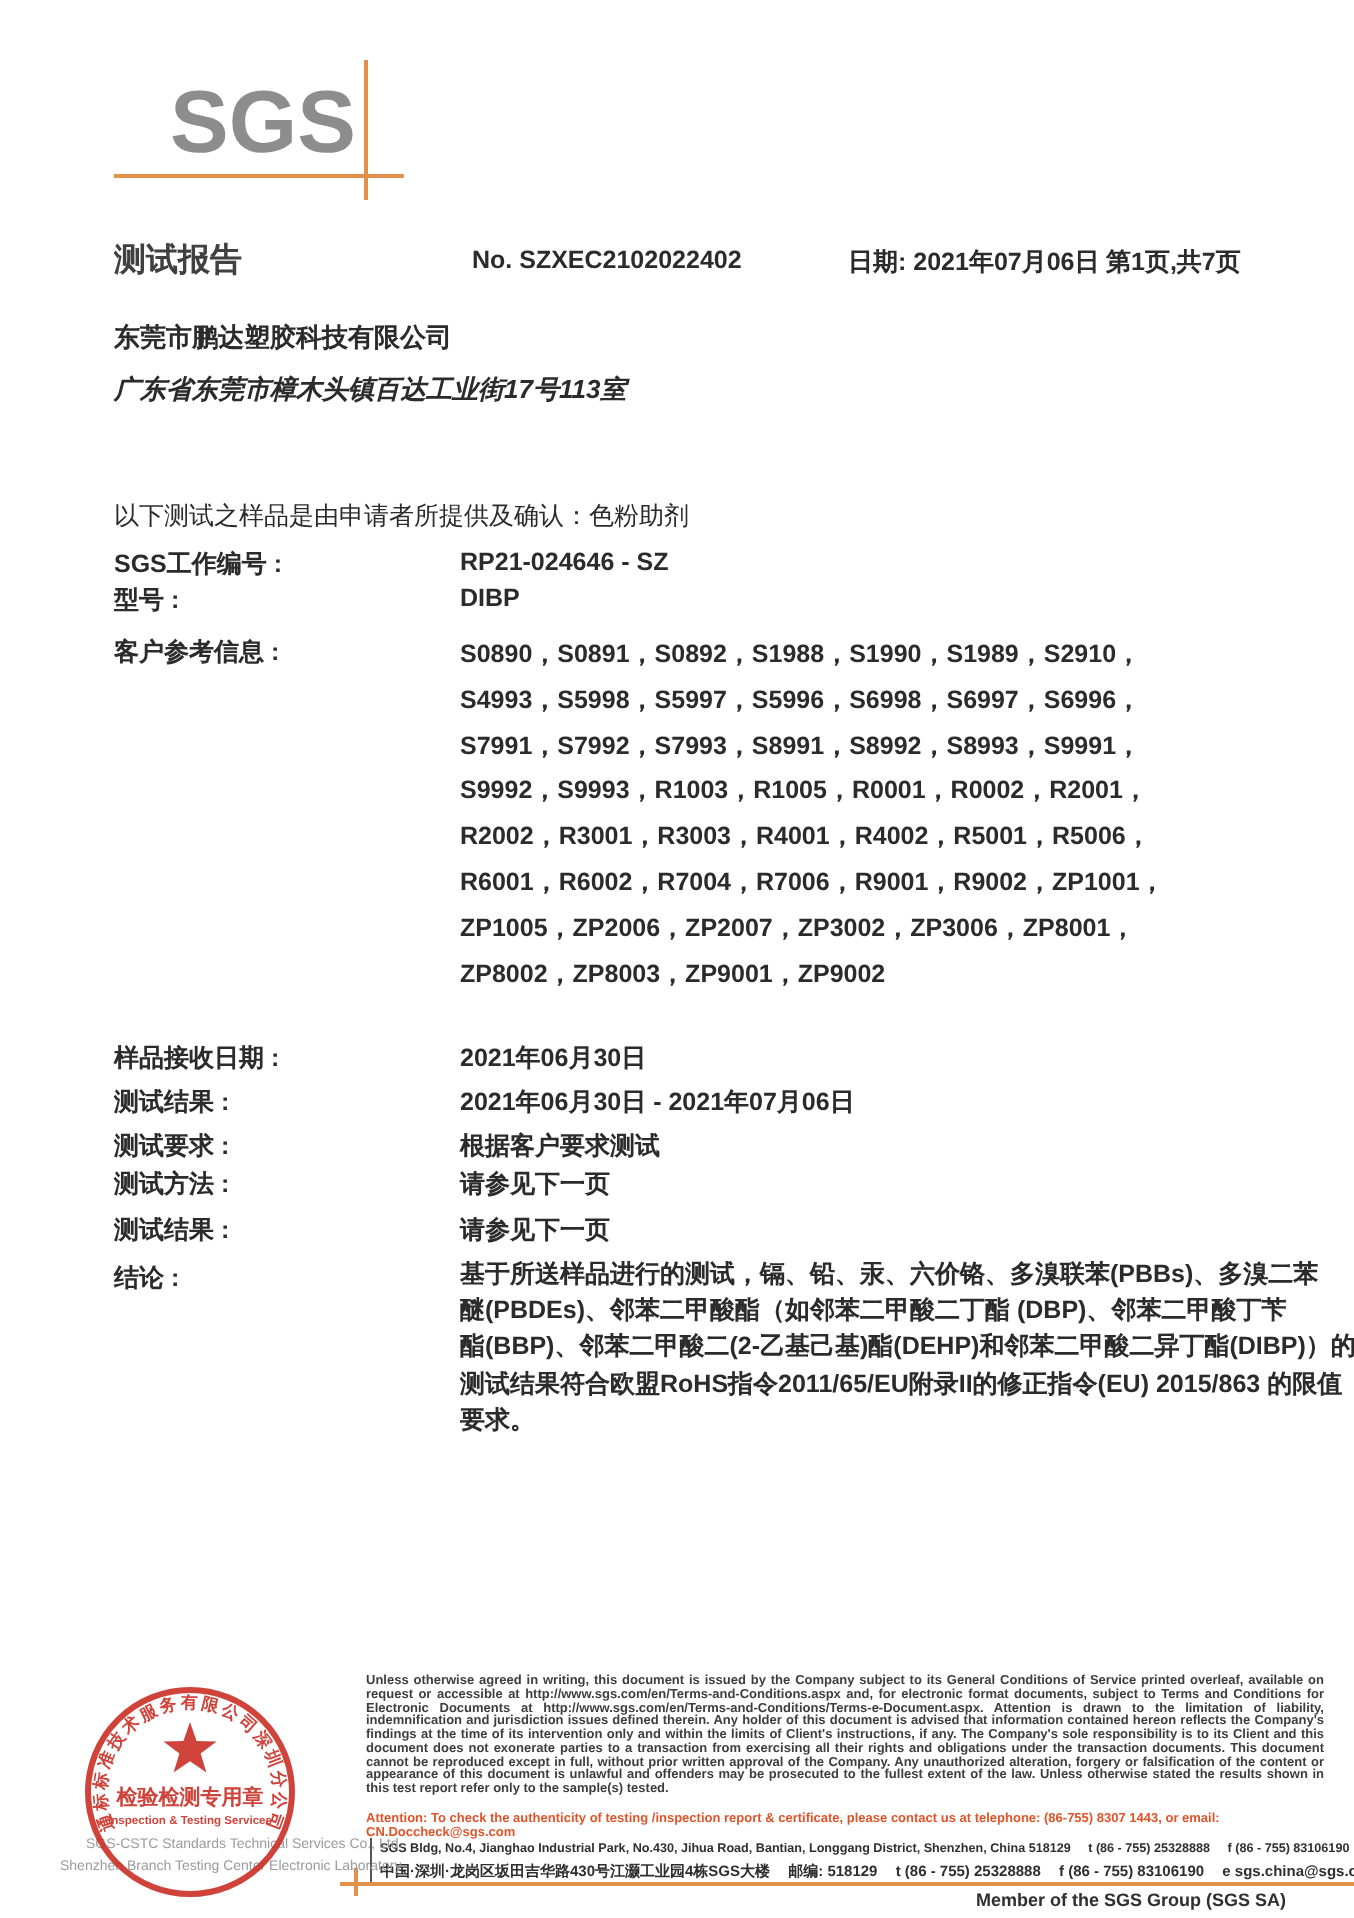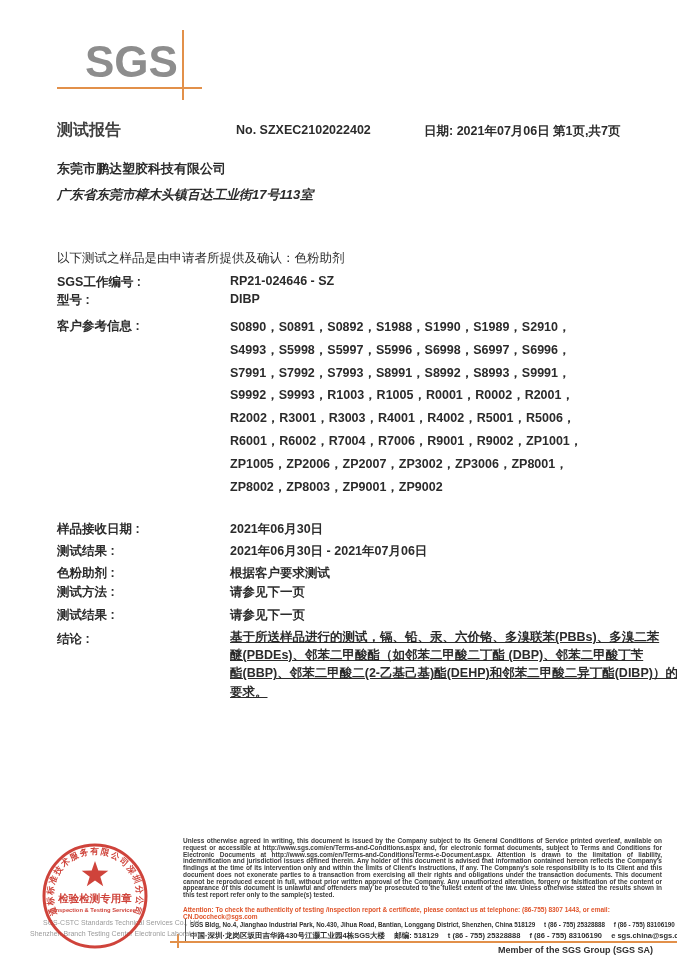--- a/index.html
+++ b/index.html
@@ -31,38 +31,38 @@
   .r-ref{top:318px;}
   .ref-lines{position:absolute;left:230px;top:316px;font-size:12.5px;font-weight:700;}
   .ref-lines div{height:22.8px;line-height:22.8px;white-space:nowrap;}
   .r-received{top:521px;}
   .r-period{top:543px;}
   .r-req{top:565px;}
   .r-method{top:584px;}
   .r-result{top:607px;}
   .r-conc{top:631px;}
   .conc-lines{position:absolute;left:230px;top:628px;font-size:12.5px;font-weight:700;width:420px;}
-  .conc-lines div{line-height:18.2px;white-space:nowrap;text-decoration:underline;}
+  .conc-lines div{line-height:18.2px;white-space:nowrap;}
   
   .legal{
     position:absolute;left:183px;top:838px;width:479px;font-size:6.5px;line-height:6.75px;
     color:#3d3d3d;text-align:justify;font-weight:700;
   }
   .attention{
     position:absolute;left:183px;top:906px;width:479px;font-size:6.5px;line-height:7px;
     color:#e0542a;font-weight:700;text-align:left;
   }
   .addr-block{position:absolute;left:185px;top:919px;width:478px;border-left:1px solid #555;padding-left:4px;}
   .addr-line{white-space:nowrap;color:#2f2f2f;font-weight:700;}
   .addr-en{font-size:6.3px;line-height:11px;}
   .addr-cn{font-size:7.5px;line-height:11px;}
   .addr-line span{margin-right:7px;}
   .footer-orange-line{position:absolute;left:170px;top:941px;width:507px;height:1.5px;background:#e2904a;}
   .footer-cross{position:absolute;left:177px;top:934px;width:1.5px;height:14px;background:#e2904a;}
-  .member{position:absolute;right:24px;top:945px;font-size:9px;font-weight:700;color:#2f2f2f;}
+  .member{position:absolute;right:34px;top:945px;font-size:9px;font-weight:700;color:#2f2f2f;}
   
   .sign-company{position:absolute;left:43px;top:919px;font-size:7px;color:#9b9b9b;white-space:nowrap;z-index:1;}
   .sign-branch{position:absolute;left:30px;top:930px;font-size:7px;color:#9b9b9b;white-space:nowrap;z-index:1;}
   .stamp{position:absolute;left:25px;top:838px;z-index:2;opacity:0.87;}
 </style>
 </head>
 <body>
 
 <div class="page">
 
@@ -99,34 +99,35 @@
     <div>ZP1005，ZP2006，ZP2007，ZP3002，ZP3006，ZP8001，</div>
     <div>ZP8002，ZP8003，ZP9001，ZP9002</div>
   </div>
 
   <span class="lbl r-received">样品接收日期 :</span>
   <span class="val r-received">2021年06月30日</span>
 
   <span class="lbl r-period">测试结果 :</span>
   <span class="val r-period">2021年06月30日 - 2021年07月06日</span>
 
-  <span class="lbl r-req">色粉助剂 :</span>
+  <span class="lbl r-req">测试要求 :</span>
   <span class="val r-req">根据客户要求测试</span>
 
   <span class="lbl r-method">测试方法 :</span>
   <span class="val r-method">请参见下一页</span>
 
   <span class="lbl r-result">测试结果 :</span>
   <span class="val r-result">请参见下一页</span>
 
   <span class="lbl r-conc">结论 :</span>
   <div class="conc-lines">
     <div>基于所送样品进行的测试，镉、铅、汞、六价铬、多溴联苯(PBBs)、多溴二苯</div>
     <div>醚(PBDEs)、邻苯二甲酸酯（如邻苯二甲酸二丁酯 (DBP)、邻苯二甲酸丁苄</div>
     <div>酯(BBP)、邻苯二甲酸二(2-乙基己基)酯(DEHP)和邻苯二甲酸二异丁酯(DIBP)）的</div>
+    <div>测试结果符合欧盟RoHS指令2011/65/EU附录II的修正指令(EU) 2015/863 的限值</div>
     <div>要求。</div>
   </div>
 
   <div class="sign-company">SGS-CSTC Standards Technical Services Co., Ltd.</div>
   <div class="sign-branch">Shenzhen Branch Testing Center Electronic Laboratory</div>
 
   <svg class="stamp" width="140" height="120" viewBox="0 0 140 120">
     <circle cx="70" cy="58" r="51" fill="none" stroke="#c8281e" stroke-width="3"></circle>
     <defs>
       <path id="ringArc" d="M 33.6,79 A 42,42 0 1,1 106.4,79" fill="none"></path>

